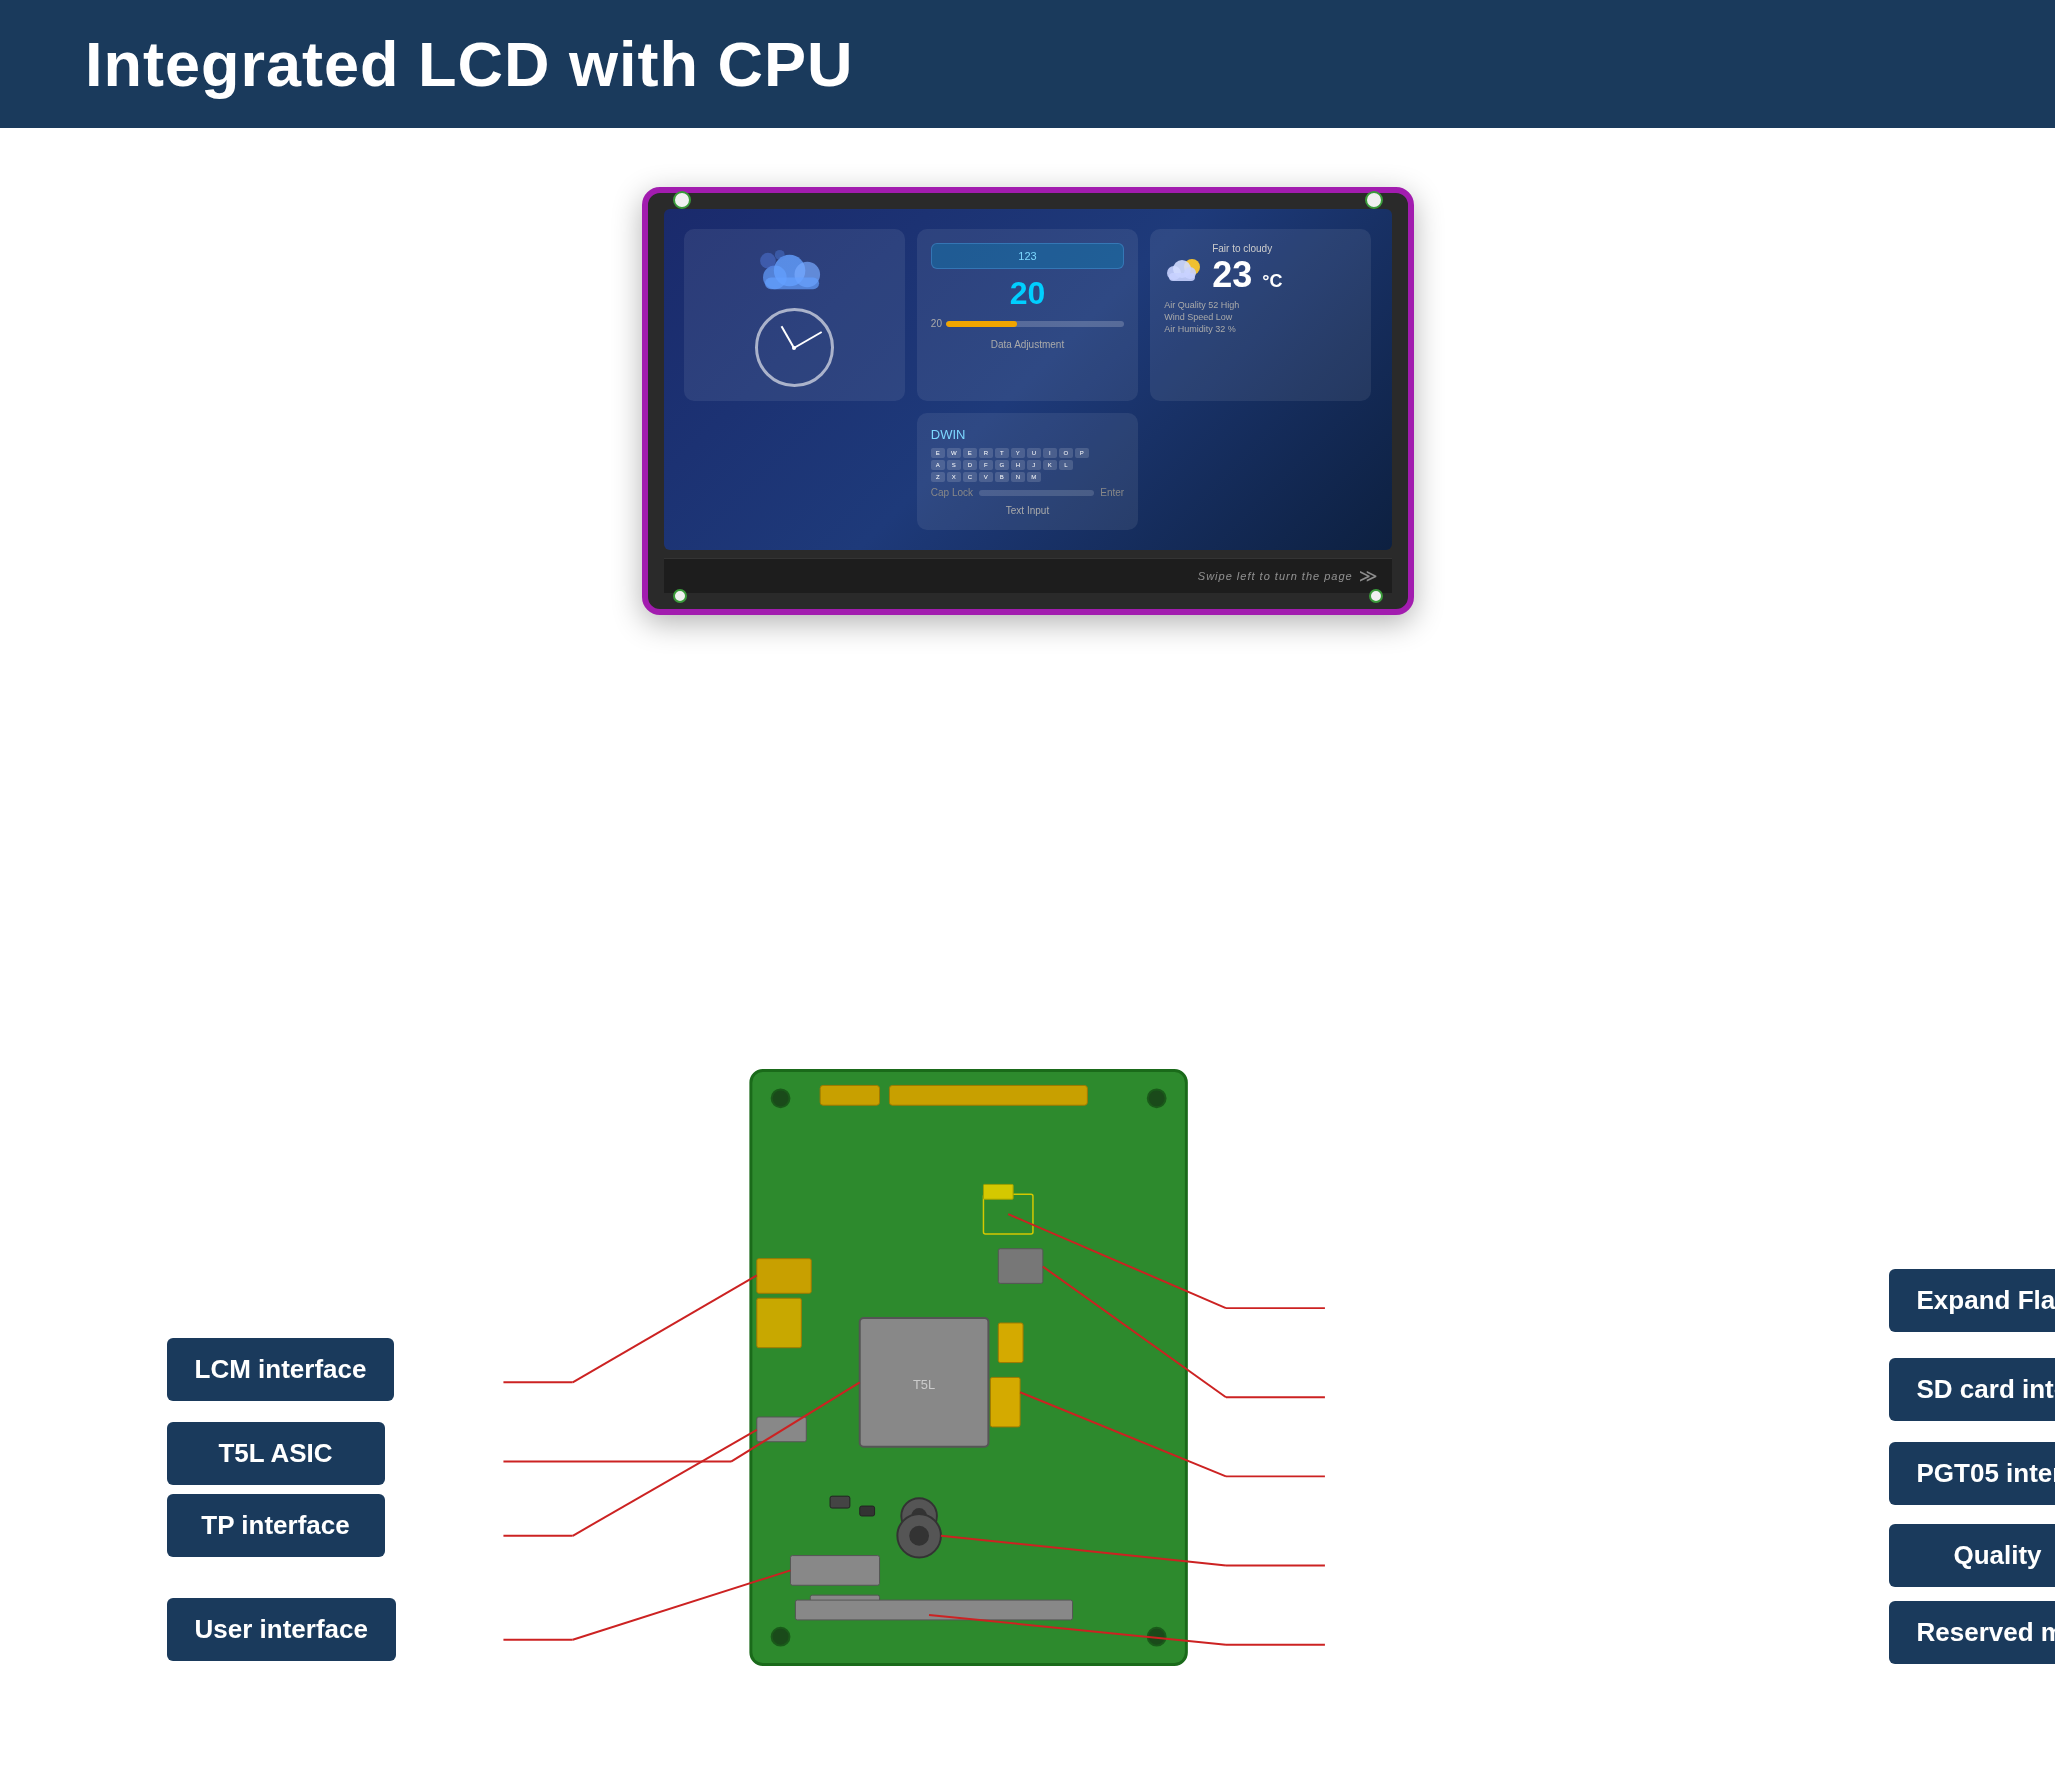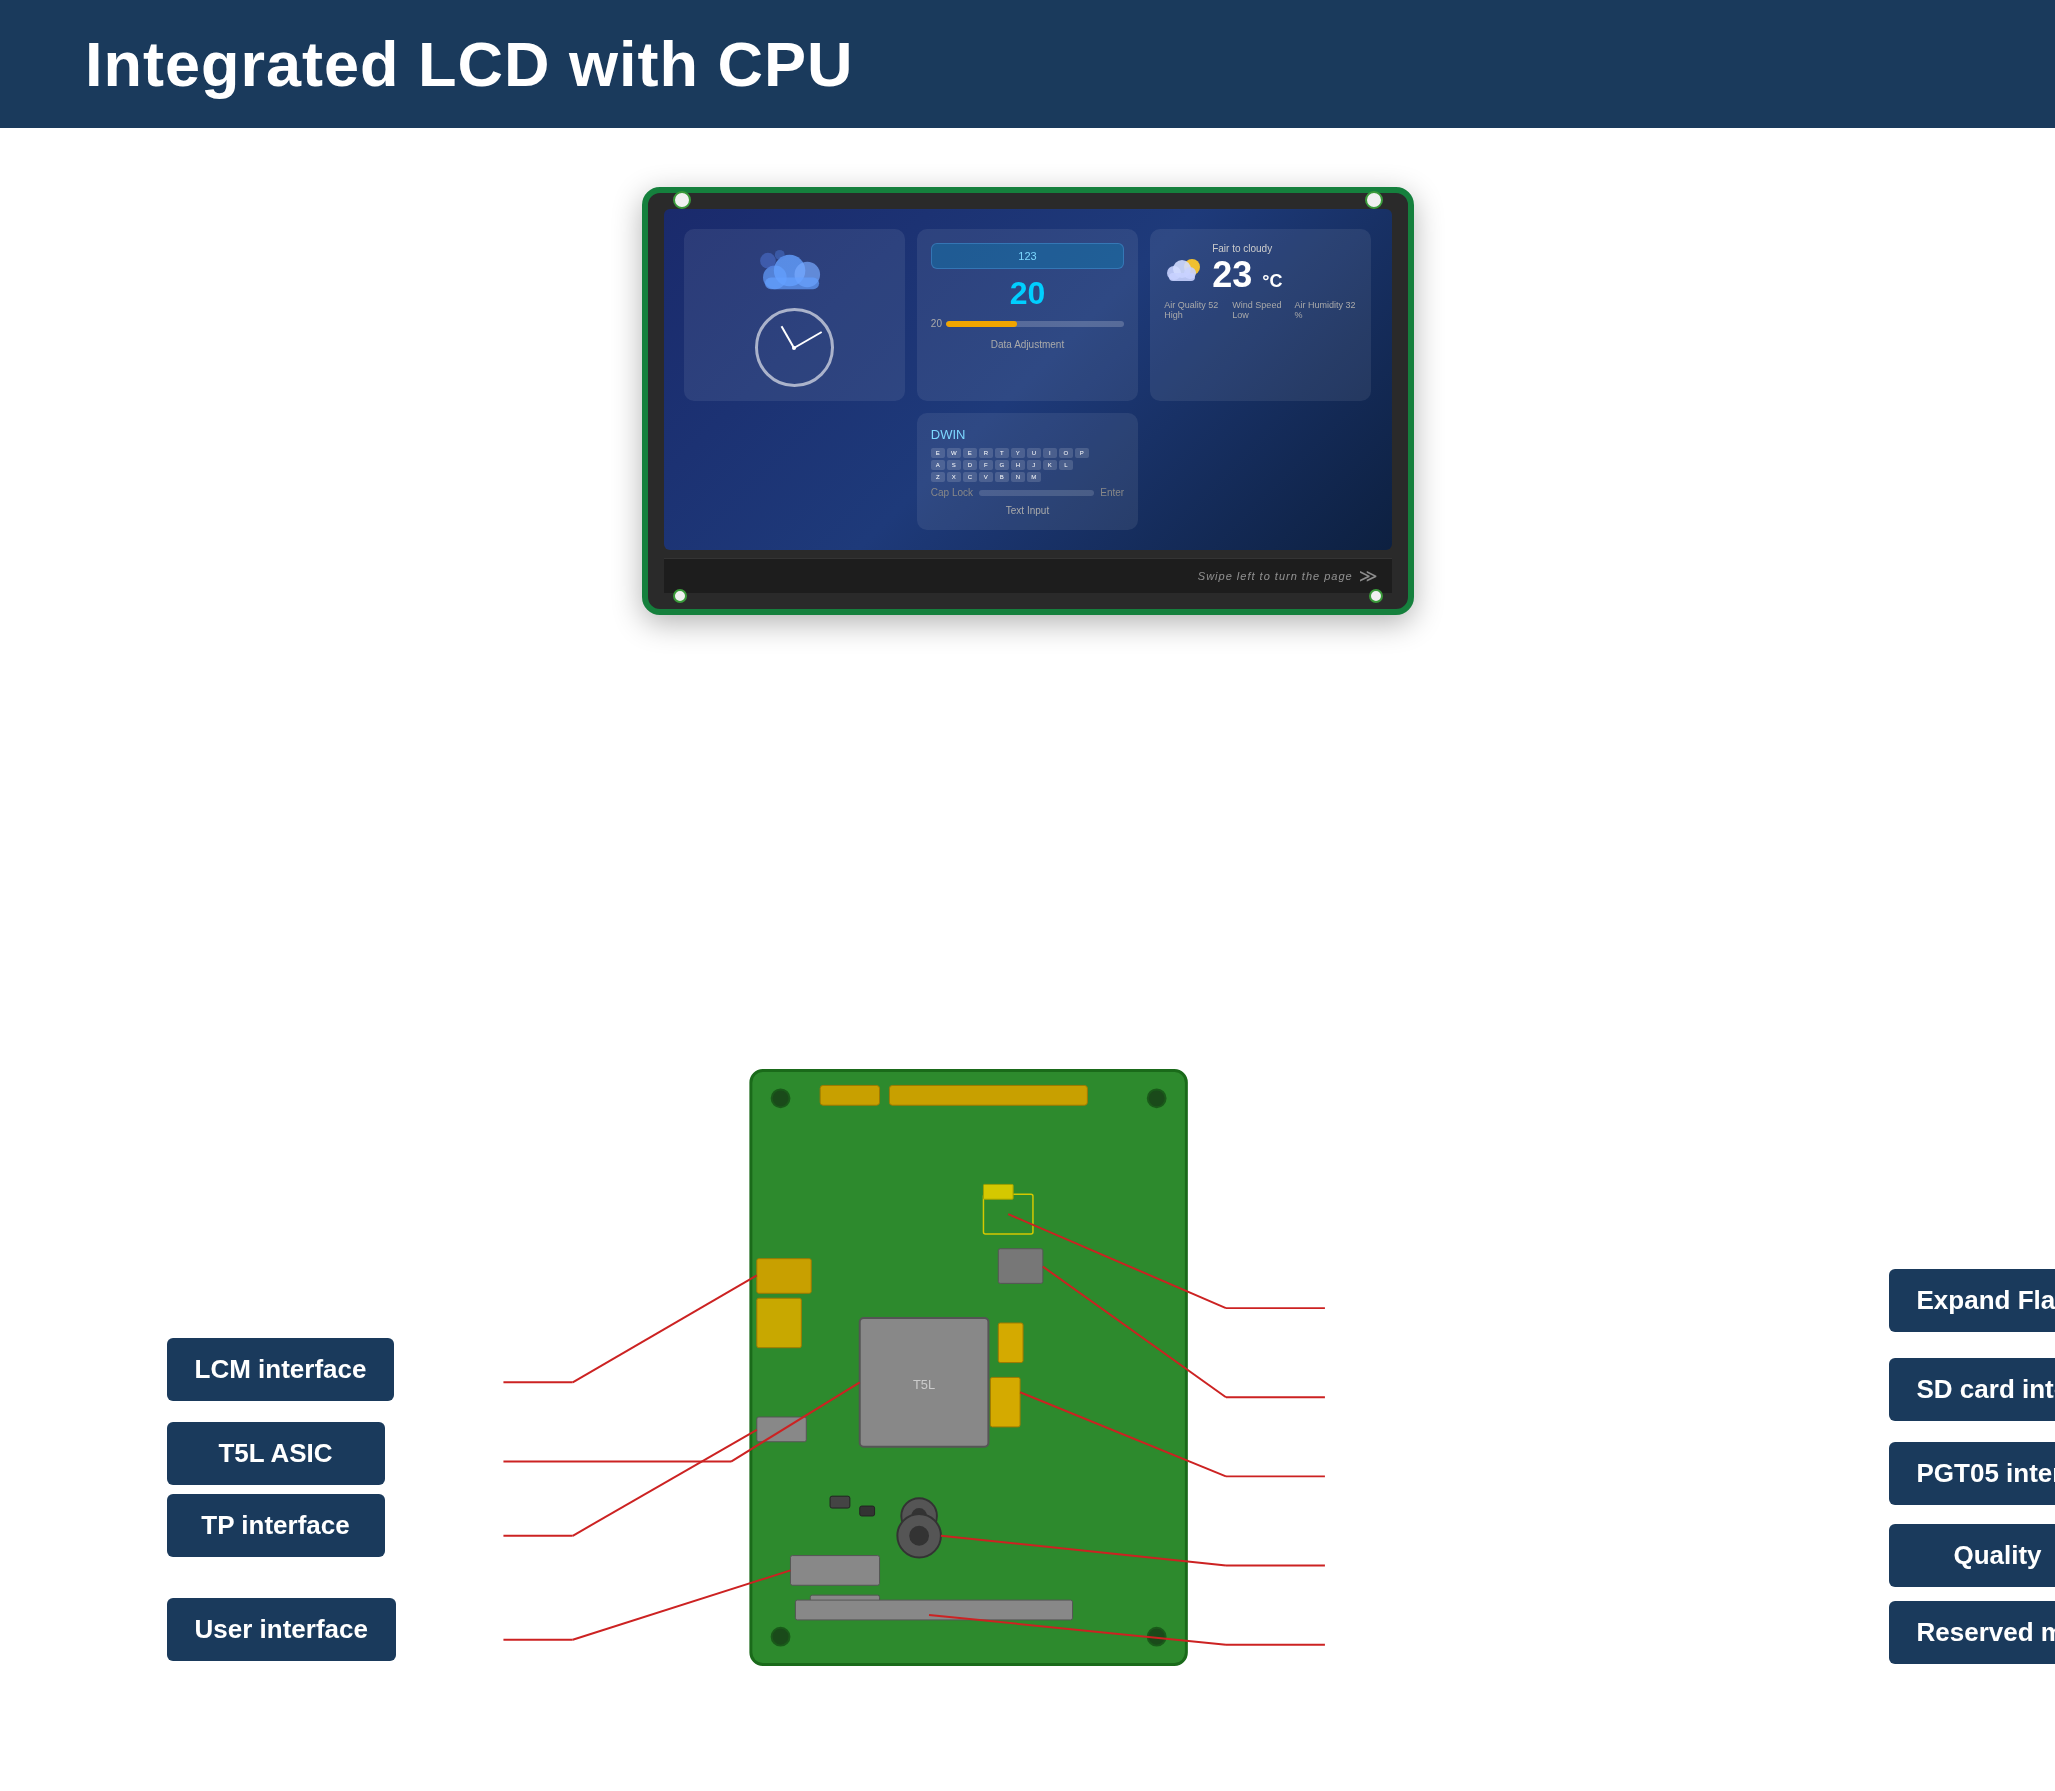--- a/index.html
+++ b/index.html
@@ -34,21 +34,21 @@
 
     
     .lcd-display-section {
       display: flex;
       justify-content: center;
       width: 100%;
     }
 
     .lcd-frame {
       background: #2a2a2a;
-      border: 6px solid #15803d;
+      border: 6px solid #a21caf;
       border-radius: 18px;
       padding: 16px;
       width: 772px;
       position: relative;
       box-shadow: 0 8px 30px rgba(0,0,0,0.3);
     }
 
     .lcd-frame::before {
       content: '';
       position: absolute;
@@ -208,21 +208,21 @@
 
     .weather-label {
       font-size: 10px;
       color: #ccc;
     }
 
     .weather-stats {
       font-size: 9px;
       color: #aaa;
       display: flex;
-      flex-direction: row;
+      flex-direction: column;
       gap: 2px;
     }
 
     .lcd-bottom-bar {
       background: rgba(0,0,0,0.3);
       border-top: 1px solid rgba(255,255,255,0.1);
       margin-top: 8px;
       padding: 6px 14px;
       display: flex;
       justify-content: flex-end;

